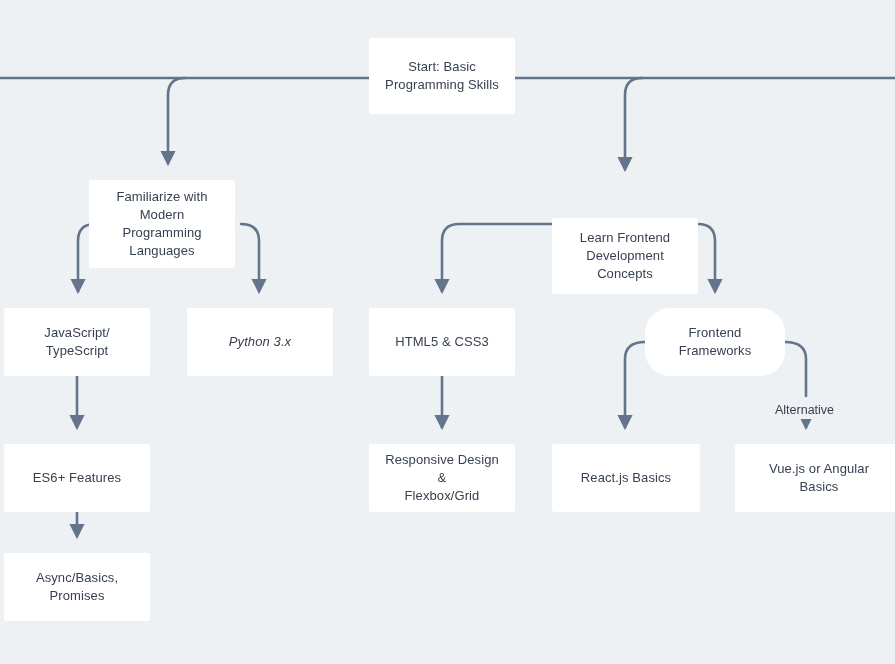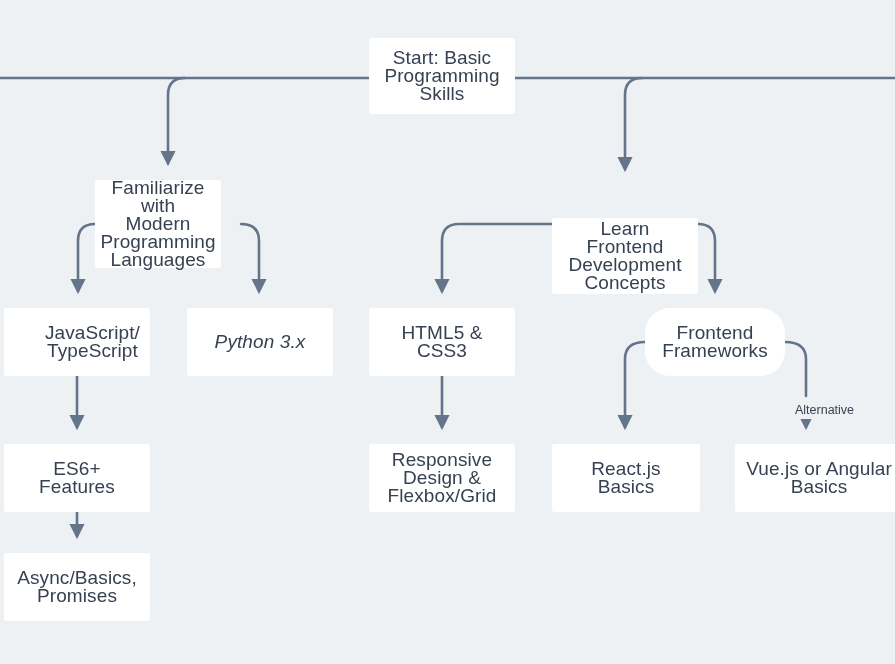--- a/index.html
+++ b/index.html
@@ -25,40 +25,39 @@
   .node {
     position: absolute;
     background: #ffffff;
     border-radius: 3px;
     box-sizing: border-box;
     display: flex;
     align-items: center;
     justify-content: center;
     text-align: center;
     color: #374151;
-    font-size: 19px;
+    font-size: 13px;
     line-height: 18px;
     letter-spacing: 0.1px;
     z-index: 2;
   }
   .node-label {
     display: block;
     white-space: pre-line;
     padding: 0 10px;
   }
   .edge-label {
     position: absolute;
     z-index: 3;
     color: #374151;
     font-size: 12.5px;
     line-height: 16px;
     background: #eef1f4;
     padding: 1px 4px;
     white-space: nowrap;
-    margin-left: 20px;
   }
 </style>
 </head>
 <body>
 
 <div id="canvas">
 
   <svg id="edge-layer" viewBox="0 0 895 664" width="895" height="664" xmlns="http://www.w3.org/2000/svg">
     <defs>
       <marker id="arrow" viewBox="0 0 10 10" refX="8" refY="5" markerWidth="6" markerHeight="6" orient="auto-start-reverse">
@@ -92,34 +91,34 @@
       <path d="M 785 342 Q 806 342 806 359 L 806 396"></path>
       <path d="M 806 416 L 806 427" marker-end="url(#arrow)"></path>
     </g>
   </svg>
 
   <div class="node" style="left:369px;top:38px;width:146px;height:76px;">
     <span class="node-label">Start: Basic
 Programming Skills</span>
   </div>
 
-  <div class="node" style="left:95px;top:180px;width:126px;height:88px;">
+  <div class="node" style="left:89px;top:180px;width:146px;height:88px;">
     <span class="node-label">Familiarize with
 Modern
 Programming
 Languages</span>
   </div>
 
   <div class="node" style="left:552px;top:186px;width:146px;height:76px;margin-top:32px;">
     <span class="node-label">Learn Frontend
 Development
 Concepts</span>
   </div>
 
-  <div class="node" style="left:4px;top:308px;width:146px;height:68px;justify-content:flex-end;">
+  <div class="node" style="left:4px;top:308px;width:146px;height:68px;">
     <span class="node-label">JavaScript/
 TypeScript</span>
   </div>
 
   <div class="node" style="left:187px;top:308px;width:146px;height:68px;font-style:italic;">
     <span class="node-label">Python 3.x</span>
   </div>
 
   <div class="node" style="left:369px;top:308px;width:146px;height:68px;">
     <span class="node-label">HTML5 &amp; CSS3</span>

